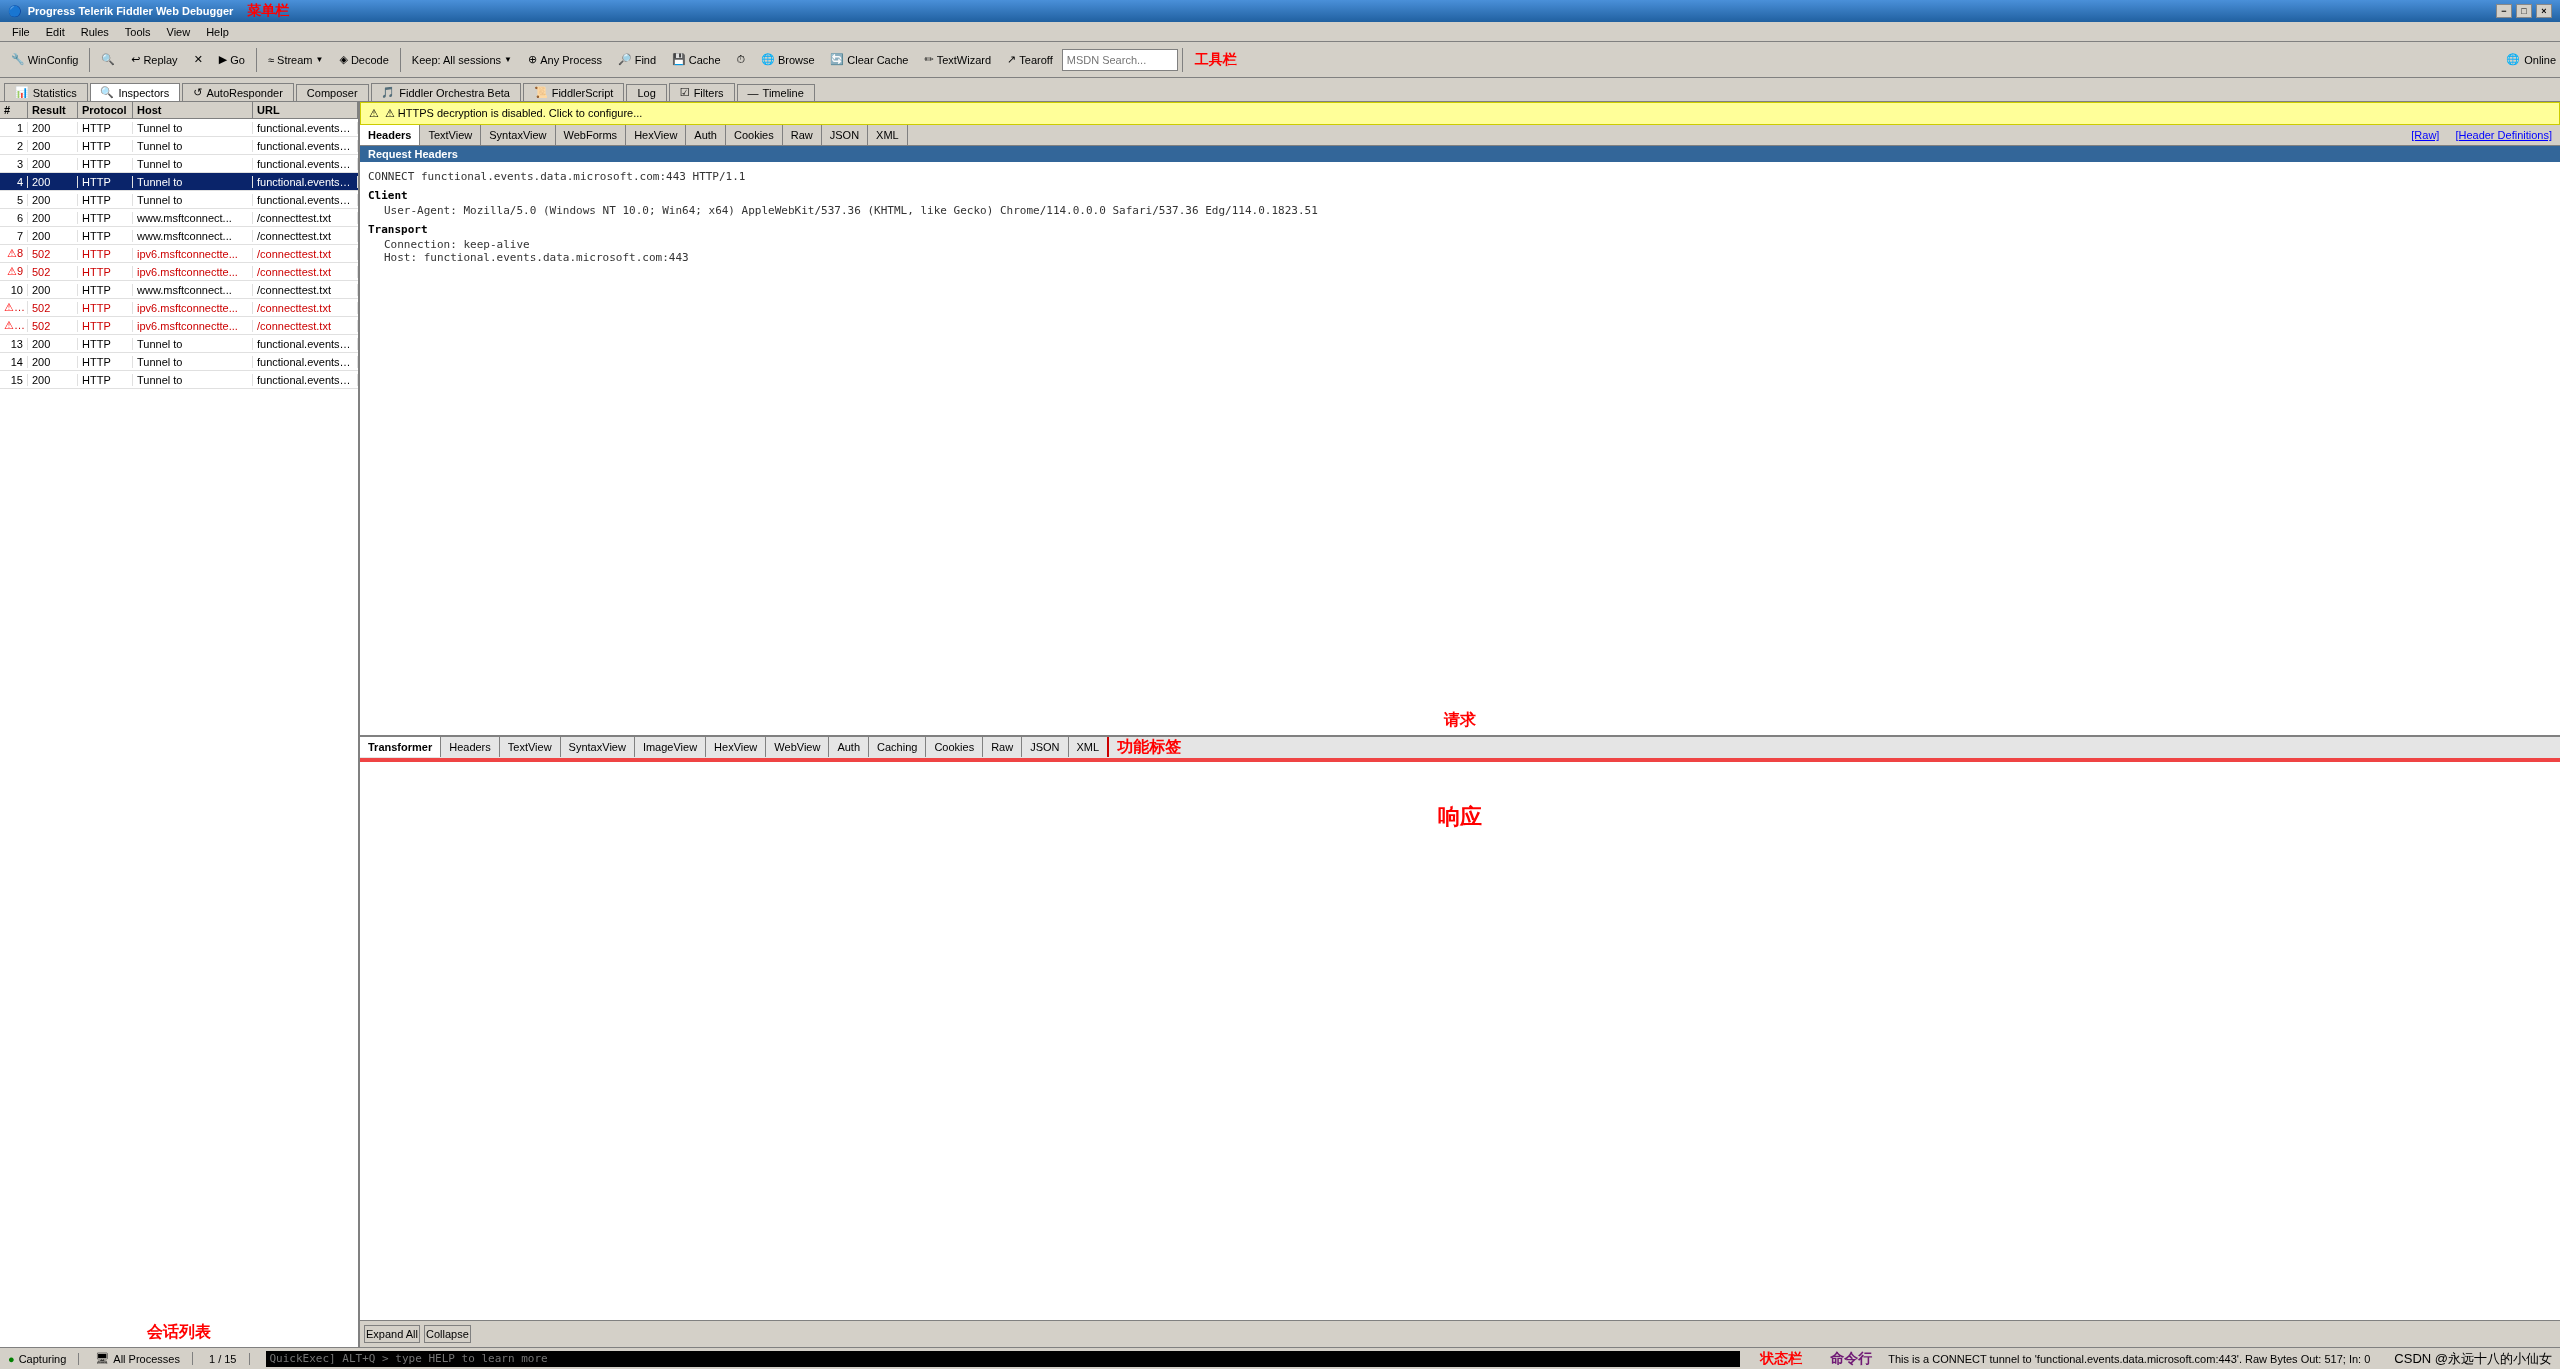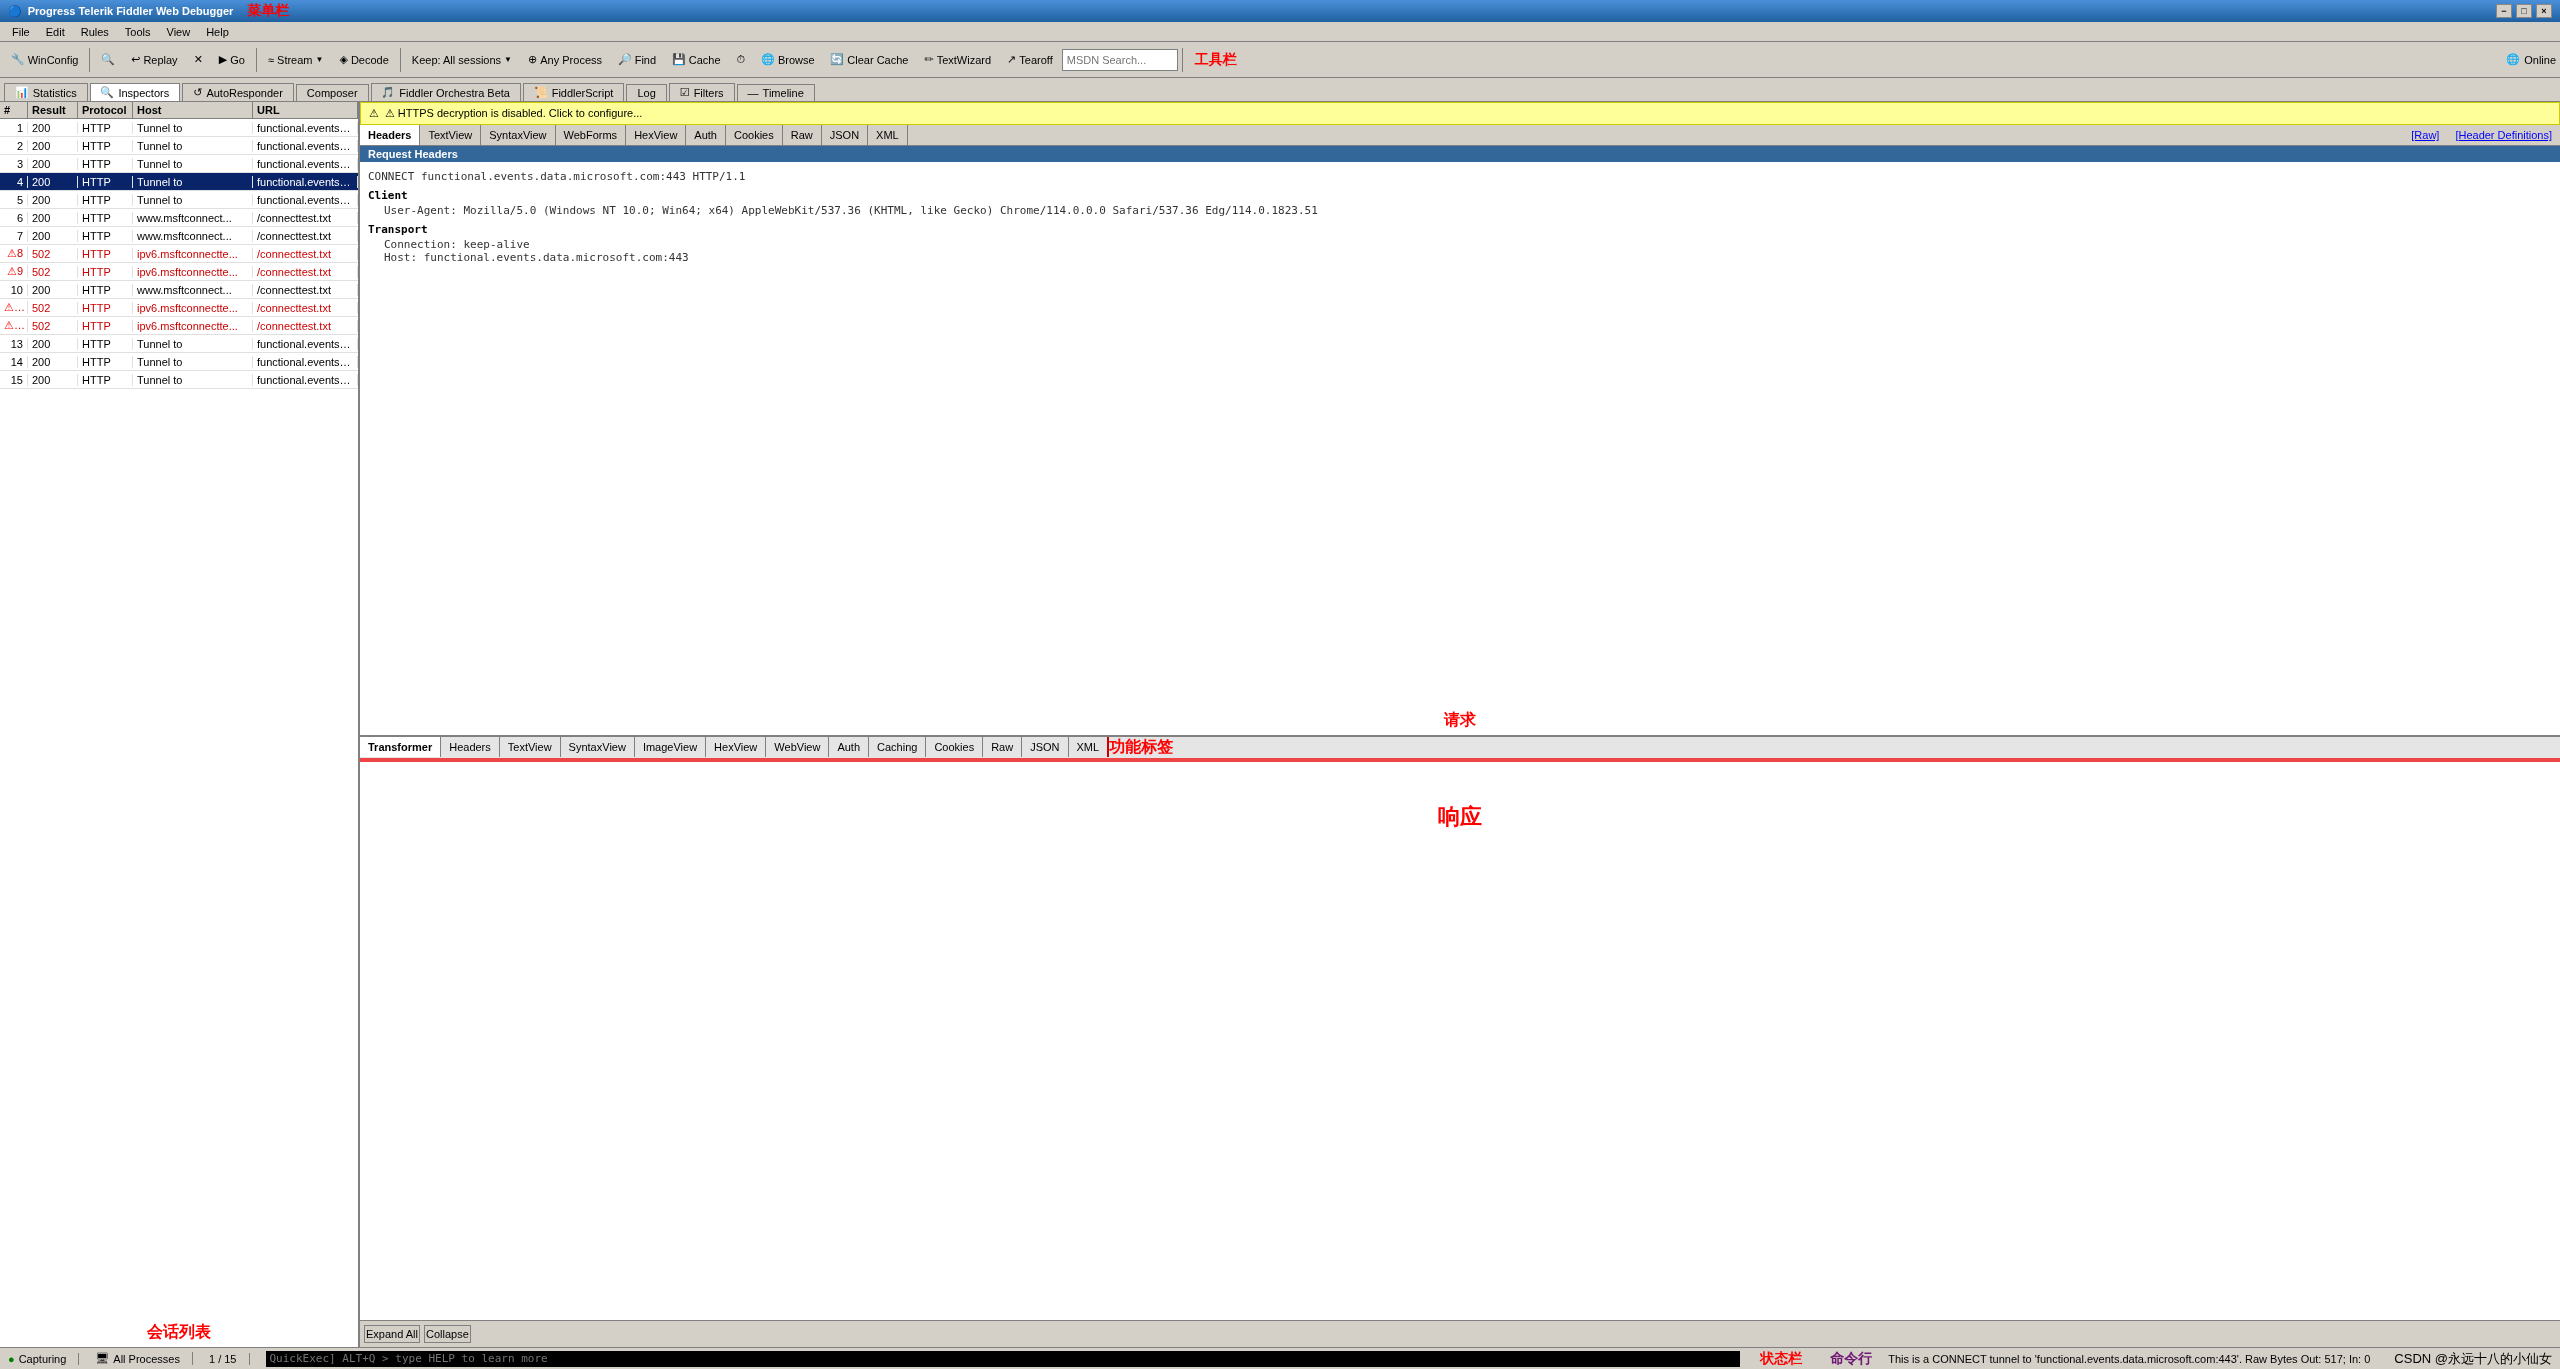--- a/index.html
+++ b/index.html
@@ -623,21 +623,21 @@
         <div class="response-tab">SyntaxView</div>
         <div class="response-tab">ImageView</div>
         <div class="response-tab">HexView</div>
         <div class="response-tab">WebView</div>
         <div class="response-tab">Auth</div>
         <div class="response-tab">Caching</div>
         <div class="response-tab">Cookies</div>
         <div class="response-tab">Raw</div>
         <div class="response-tab">JSON</div>
         <div class="response-tab" style="border-right:2px solid #cc0000;">XML</div>
-        <div style="display:flex; align-items:flex-start; padding-left:0;">
+        <div style="display:flex; align-items:flex-start; padding-left:8px;">
           <span style="color:red; font-size:16px; font-weight:bold;">功能标签</span>
         </div>
       </div>
 
       <div id="response-content">
         <div style="text-align:center; padding:40px; color:red; font-size:22px; font-weight:bold;">响应</div>
       </div>
 
       <div id="response-bottom">
         <button class="resp-btn">Expand All</button>

